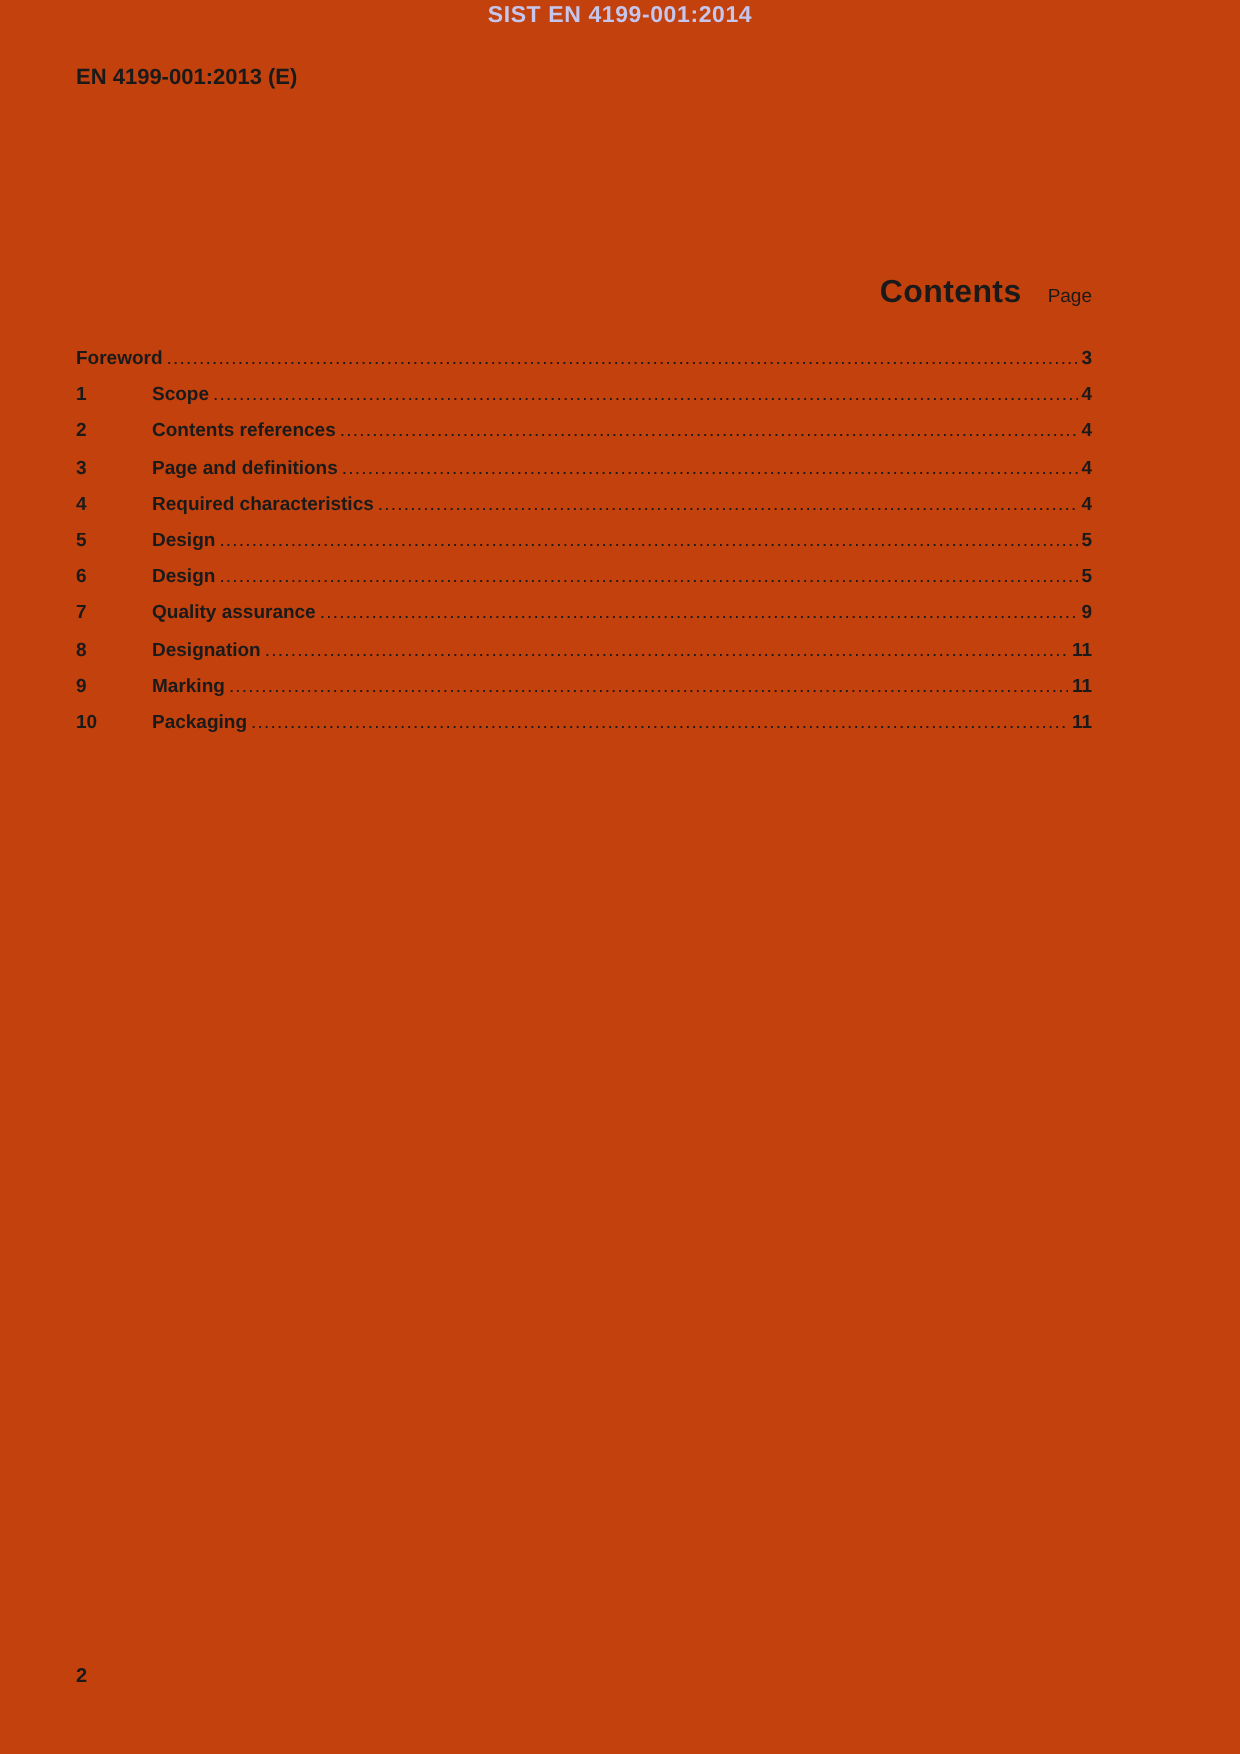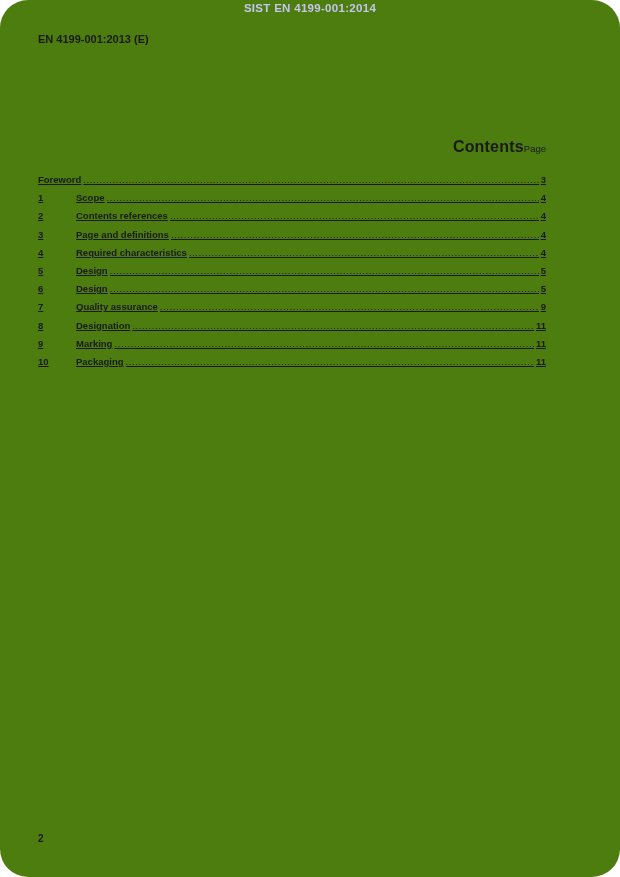--- a/index.html
+++ b/index.html
@@ -7,51 +7,49 @@
   body {
     width: 620px; height: 877px;
     font-family: "Liberation Sans", "DejaVu Sans", sans-serif;
     color: #1a1a1a;
     position: relative;
     overflow: hidden;
   }
   .page {
     position: absolute; left: 0; top: 0;
     width: 620px; height: 877px;
-    background: #4d7c0f;
-    border-radius: 28px;
+    background: #c2410c;
   }
   .watermark {
     position: absolute; left: 0; top: 2px;
     width: 620px;
     text-align: center;
     font-size: 11.5px; font-weight: bold;
     letter-spacing: 0.3px;
   }
   .doc-ref {
     position: absolute; left: 38px; top: 33px;
     font-size: 11px; font-weight: bold;
   }
   .contents-header {
     position: absolute; left: 38px; top: 138px;
     width: 508px;
     display: flex; justify-content: flex-end; align-items: baseline;
   }
   .contents-title { font-size: 16px; font-weight: bold; letter-spacing: 0.2px; }
-  .page-col-label { font-size: 9.5px; font-weight: normal; }
+  .page-col-label { font-size: 9.5px; font-weight: normal; margin-left: 13px; }
   .toc {
     position: absolute; left: 38px; top: 171px;
     width: 508px;
   }
   .toc-row {
     display: flex; align-items: center;
     height: 18.2px; line-height: 18.2px;
     font-size: 9.5px; font-weight: bold;
     cursor: default;
-    text-decoration: underline;
   }
   .toc-num { flex: 0 0 38px; }
   .toc-title { flex: 0 0 auto; white-space: nowrap; padding-right: 2px; }
   .toc-leader {
     flex: 1 1 auto; min-width: 0;
     overflow: hidden; white-space: nowrap;
     font-weight: normal;
     letter-spacing: 0.6px;
   }
   .toc-page { flex: 0 0 auto; padding-left: 2px; }

